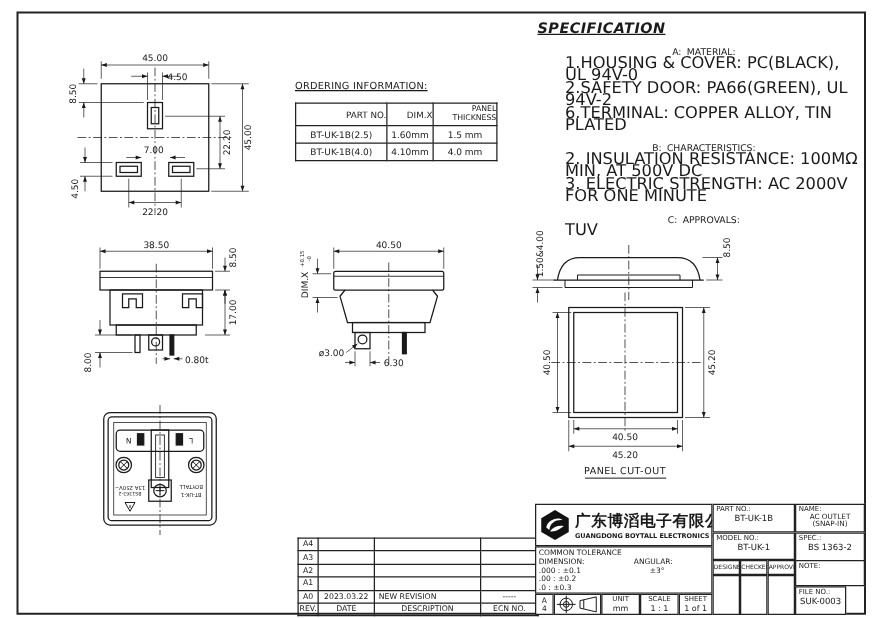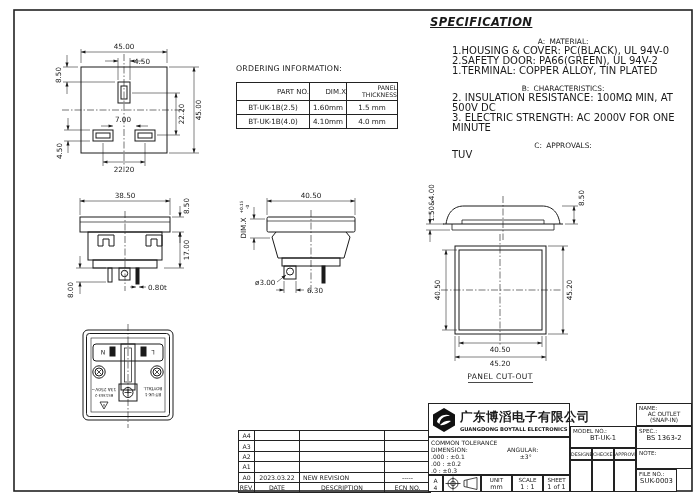--- a/index.html
+++ b/index.html
@@ -7,24 +7,24 @@
   .abs{position:absolute;}
   svg text{fill:#1a1a1a;font-family:"DejaVu Sans",sans-serif;}
   .dim{font-size:7.2px;}
   .dim-s{font-size:4.3px;}
   
   #spec{left:430px;top:15px;width:262px;}
   #spec .spec-title{font-size:11.5px;font-weight:bold;font-style:italic;text-decoration:underline;letter-spacing:.4px;}
   .spec-sec{margin-top:8px;}
   .spec-h{font-size:7.4px;text-align:center;}
   .spec-h .lbl{display:inline-block;width:16px;}
-  .spec-line{font-size:10px;margin-left:22px;line-height:10px;}
+  .spec-line{font-size:13px;margin-left:22px;line-height:10px;}
   
   #ordering{left:236px;top:64px;width:170px;}
-  #ordering .ord-title{font-size:7.8px;letter-spacing:.2px;}
+  #ordering .ord-title{font-size:7.8px;letter-spacing:.2px;text-decoration:underline;}
   table{border-collapse:collapse;}
   #ordering table{margin-top:9px;}
   #ordering th,#ordering td{border:1px solid #222;text-align:center;padding:0;}
   #ordering th{font-size:7px;font-weight:normal;height:17px;text-align:right;}
   #ordering td{font-size:7.2px;height:13px;}
   #ordering .two-line{font-size:6.2px;line-height:6.6px;}
   .w-part{width:72px;} .w-dim{width:36px;} .w-panel{width:50px;}
   
   #revisions{left:238px;top:430px;}
   #revisions td{border:1px solid #222;font-size:6.2px;text-align:center;height:9.4px;padding:0;}
@@ -243,21 +243,21 @@
     </g>
   </g>
 </svg>
 
 <div id="spec" class="abs">
   <div class="spec-title">SPECIFICATION</div>
   <div class="spec-sec">
     <div class="spec-h"><span class="lbl">A:</span><span>MATERIAL:</span></div>
     <div class="spec-line">1.HOUSING &amp; COVER: PC(BLACK), UL 94V-0</div>
     <div class="spec-line">2.SAFETY DOOR: PA66(GREEN), UL 94V-2</div>
-    <div class="spec-line">1.TERMINAL: COPPER ALLOY, TIN PLATED</div>
+    <div class="spec-line">6.TERMINAL: COPPER ALLOY, TIN PLATED</div>
   </div>
   <div class="spec-sec">
     <div class="spec-h"><span class="lbl">B:</span><span>CHARACTERISTICS:</span></div>
     <div class="spec-line">2. INSULATION RESISTANCE: 100MΩ MIN, AT 500V DC</div>
     <div class="spec-line">3. ELECTRIC STRENGTH: AC 2000V FOR ONE MINUTE</div>
   </div>
   <div class="spec-sec">
     <div class="spec-h"><span class="lbl">C:</span><span>APPROVALS:</span></div>
     <div class="spec-line">TUV</div>
   </div>
@@ -385,20 +385,24 @@
   </div>
   <div class="cell uvs" style="left:84px;top:72px;width:31px;height:17px;">
     <span class="cl">SCALE</span>
     <span class="cv">1 : 1</span>
   </div>
   <div class="cell uvs" style="left:115px;top:72px;width:27px;height:17px;">
     <span class="cl">SHEET</span>
     <span class="cv">1 of 1</span>
   </div>
 
+  <div class="cell" style="left:142px;top:0;width:66px;height:23px;">
+    <span class="cl">PART NO.:</span>
+    <span class="cv">BT-UK-1B</span>
+  </div>
   <div class="cell" style="left:208px;top:0;width:56px;height:23px;">
     <span class="cl">NAME:</span>
     <span class="cv" style="font-size:5.8px;">AC OUTLET</span>
     <span class="cv" style="font-size:5.8px;">(SNAP-IN)</span>
   </div>
   <div class="cell" style="left:142px;top:23px;width:66px;height:22px;">
     <span class="cl">MODEL NO.:</span>
     <span class="cv">BT-UK-1</span>
   </div>
   <div class="cell" style="left:208px;top:23px;width:56px;height:34px;">

